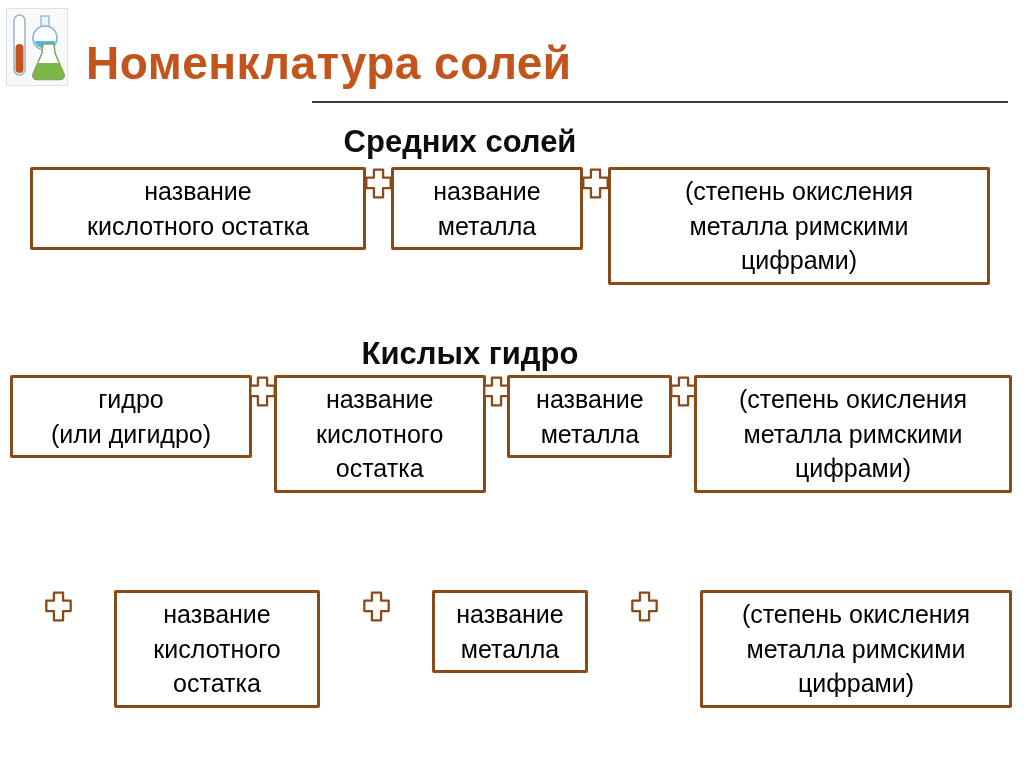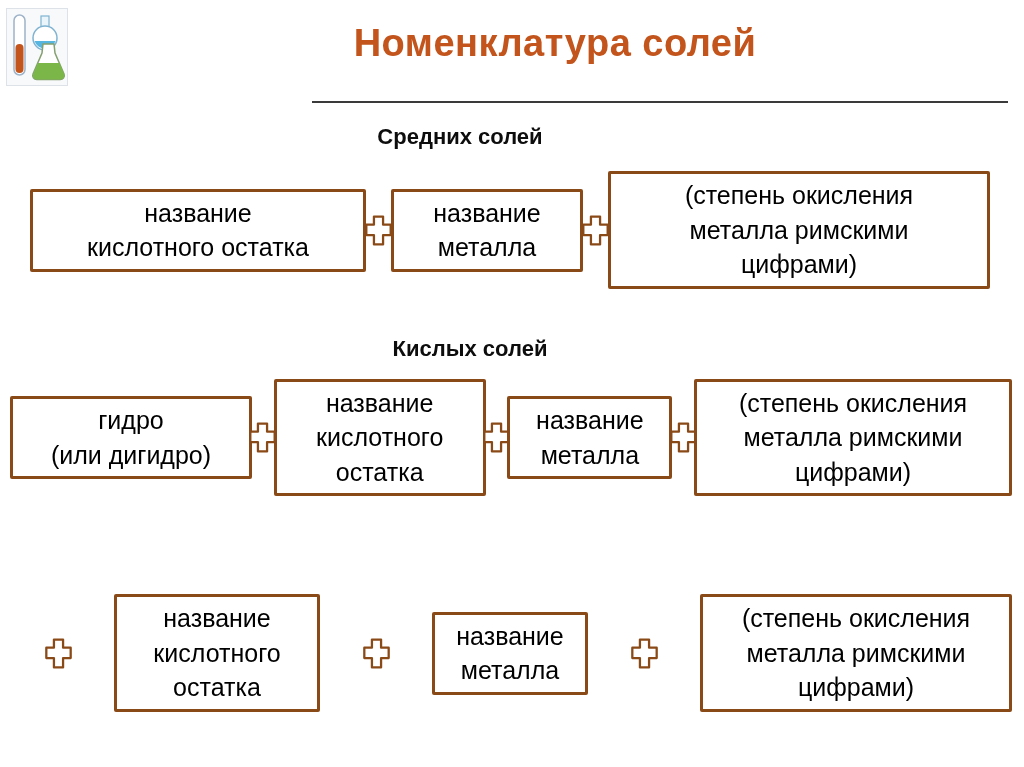--- a/index.html
+++ b/index.html
@@ -15,57 +15,56 @@
   .corner-icon {
     position: absolute;
     top: 8px;
     left: 6px;
     width: 62px;
     height: 78px;
   }
 
   .title {
     position: absolute;
-    top: 22px;
+    top: 36px;
     left: 86px;
     right: 0;
     margin: 0;
-    text-align: center;
-    font-size: 38px;
+    font-size: 46px;
     font-weight: bold;
     color: var(--title-text, #c2541c);
     letter-spacing: 0.5px;
   }
 
   .title-underline {
     position: absolute;
     top: 101px;
     left: 312px;
     width: 696px;
     height: 2px;
     background: var(--underline, #3a3a3a);
   }
 
   .heading {
     position: absolute;
     margin: 0;
     width: 340px;
     text-align: center;
-    font-size: 22px;
+    font-size: 31px;
     font-weight: bold;
     color: var(--heading-text, #0d0d0d);
   }
   .heading-1 { top: 124px; left: 290px; }
   .heading-2 { top: 336px; left: 300px; }
   .heading-3 { top: 549px; left: 308px; }
 
   .row {
     position: absolute;
     display: flex;
-    align-items: center;
+    align-items: flex-start;
   }
   .row-1 { top: 167px; left: 30px;  width: 960px;  height: 126px; }
   .row-2 { top: 375px; left: 10px;  width: 1002px; height: 125px; border-radius: 32px; }
   .row-3 { top: 590px; left: 2px;   width: 1010px; height: 126px; }
 
   .box {
     flex: none;
     display: flex;
     align-items: center;
     justify-content: center;
@@ -129,21 +128,21 @@
     <div class="plus-wrap">
       <svg class="plus" viewBox="0 0 24 26">
           <path d="M8.4 2 h7.2 v6.4 h6 v8.2 h-6 v7.4 h-7.2 v-7.4 h-6 v-8.2 h6 z" fill="#ffffff" stroke="#8a4a18" stroke-width="1.8" stroke-linejoin="round"></path>
         </svg>
     </div>
     <div class="box" style="width:382px">(степень окисления
 металла римскими
 цифрами)</div>
   </div>
 
-  <h2 class="heading heading-2">Кислых солей</h2>
+  <h2 class="heading heading-2">Кислых гидро</h2>
   <div class="row row-2">
     <div class="box" style="width:242px">гидро
 (или дигидро)</div>
     <div class="plus-wrap">
       <svg class="plus" viewBox="0 0 24 26">
           <path d="M8.4 2 h7.2 v6.4 h6 v8.2 h-6 v7.4 h-7.2 v-7.4 h-6 v-8.2 h6 z" fill="#ffffff" stroke="#8a4a18" stroke-width="1.8" stroke-linejoin="round"></path>
         </svg>
     </div>
     <div class="box" style="width:212px">название
 кислотного

